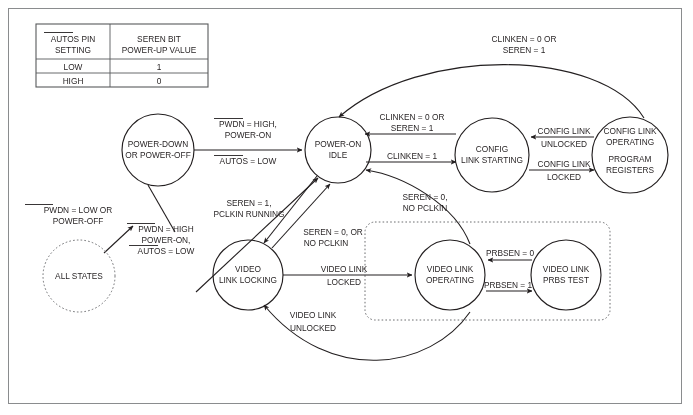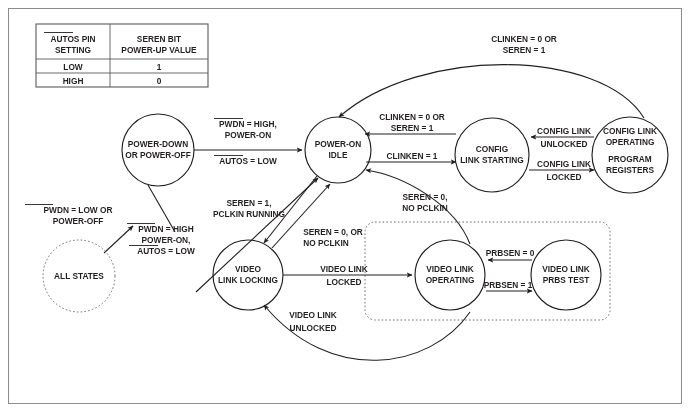--- a/index.html
+++ b/index.html
@@ -1,18 +1,18 @@
 <!DOCTYPE html>
 <html><head>
 <meta charset="utf-8">
 <style>
   html,body{margin:0;padding:0;background:#ffffff;}
   body{width:693px;height:415px;overflow:hidden;
        font-family:"Liberation Sans","DejaVu Sans",sans-serif;color:#231f20;}
-  #frame{position:relative;width:579px;height:415px;font-weight:bold;}
+  #frame{position:relative;width:579px;height:415px;}
   #border{position:absolute;left:8px;top:8px;width:674px;height:396px;
           border:1px solid #8a8c8e;box-sizing:border-box;background:#fff;}
   svg{position:absolute;left:0;top:0;width:693px;height:415px;}
   text{font-family:"Liberation Sans","DejaVu Sans",sans-serif;fill:#231f20;}
   .lbl{font-size:8.3px;}
   .node{font-size:8.3px;}
   .tbl{font-size:8.3px;}
   .circ{stroke:#231f20;fill:none;stroke-width:1.15;}
   .dotcirc{stroke:#6d6e71;fill:none;stroke-width:1;stroke-dasharray:1.6 2.2;}
   .dotbox{stroke:#6d6e71;fill:none;stroke-width:1;stroke-dasharray:1.6 2.2;}

